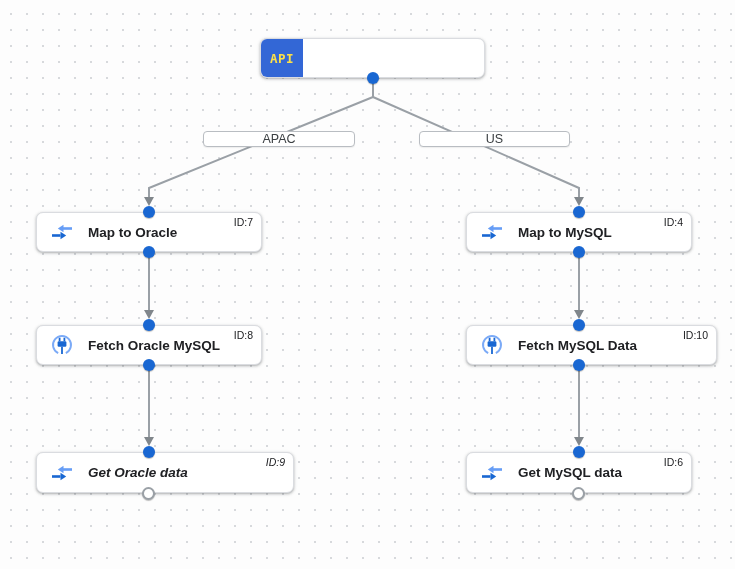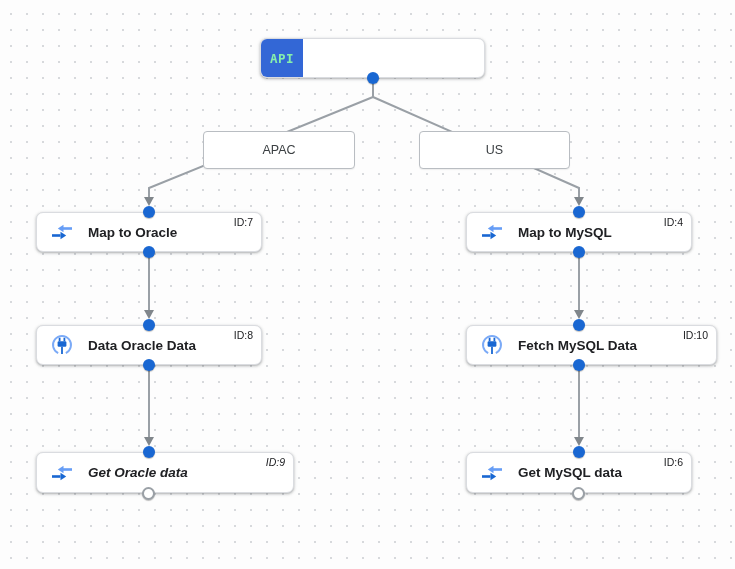--- a/index.html
+++ b/index.html
@@ -38,33 +38,33 @@
 
   .trigger{
     position:absolute;z-index:2;
     left:260px;top:38px;width:225px;height:40px;
     background:#fff;border:1px solid #dadce0;border-radius:7px;
     box-shadow:0 1px 2px rgba(60,64,67,.28), 0 1px 3px 1px rgba(60,64,67,.12);
     display:flex;align-items:stretch;box-sizing:border-box;overflow:hidden;
   }
   .trigger-badge{
     width:42px;flex:0 0 auto;
-    background:#3367d6;color:#86efac;
+    background:#3367d6;color:#fde047;
     display:flex;align-items:center;justify-content:center;
     font-family:"DejaVu Sans Mono", monospace;
     font-weight:bold;font-size:12.5px;letter-spacing:.5px;
   }
   .trigger-label{
     display:flex;align-items:center;margin-left:13px;
     font-size:14px;font-weight:bold;color:#202124;white-space:nowrap;
   }
 
   .branch-label{
     position:absolute;z-index:2;
-    height:38px;box-sizing:border-box;
+    height:16px;box-sizing:border-box;
     background:#fff;border:1px solid #b9bdc2;border-radius:4px;
     display:flex;align-items:center;justify-content:center;
     font-size:12.5px;color:#3c4043;
     box-shadow:0 1px 1px rgba(60,64,67,.08);
   }
 
   .port{
     position:absolute;z-index:3;
     width:12px;height:12px;border-radius:50%;
     background:#1967d2;box-sizing:border-box;
@@ -120,21 +120,21 @@
 
   <div class="node" style="left:36px;top:325px;width:226px;height:40px;">
     <span class="node-icon">
       <svg width="24" height="24" viewBox="0 0 24 24">
         <path d="M8.2 20.15 A9 9 0 1 1 15.8 20.15" stroke="#7baaf7" stroke-width="1.9" fill="none"></path>
         <path d="M9.6 4.8 V8.2 M14.4 4.8 V8.2" stroke="#1967d2" stroke-width="1.8" fill="none"></path>
         <rect x="7.6" y="8.2" width="8.8" height="5.6" rx="1.2" fill="#1967d2"></rect>
         <path d="M12 13.8 V21" stroke="#1967d2" stroke-width="1.8" fill="none"></path>
       </svg>
     </span>
-    <span class="node-label">Data Oracle Data</span>
+    <span class="node-label">Fetch Oracle MySQL</span>
     <span class="id-label">ID:8</span>
   </div>
 
   <div class="node" style="left:36px;top:452px;width:258px;height:41px;font-style:italic;">
     <span class="node-icon">
       <svg width="24" height="24" viewBox="0 0 24 24">
         <path d="M22 8.5 H13" stroke="#669df6" stroke-width="2.6" fill="none"></path>
         <polygon points="13.5,4.8 13.5,12.2 7.8,8.5" fill="#669df6"></polygon>
         <path d="M2 15.5 H10.5" stroke="#1967d2" stroke-width="2.6" fill="none"></path>
         <polygon points="10.5,11.8 10.5,19.2 16.2,15.5" fill="#1967d2"></polygon>

